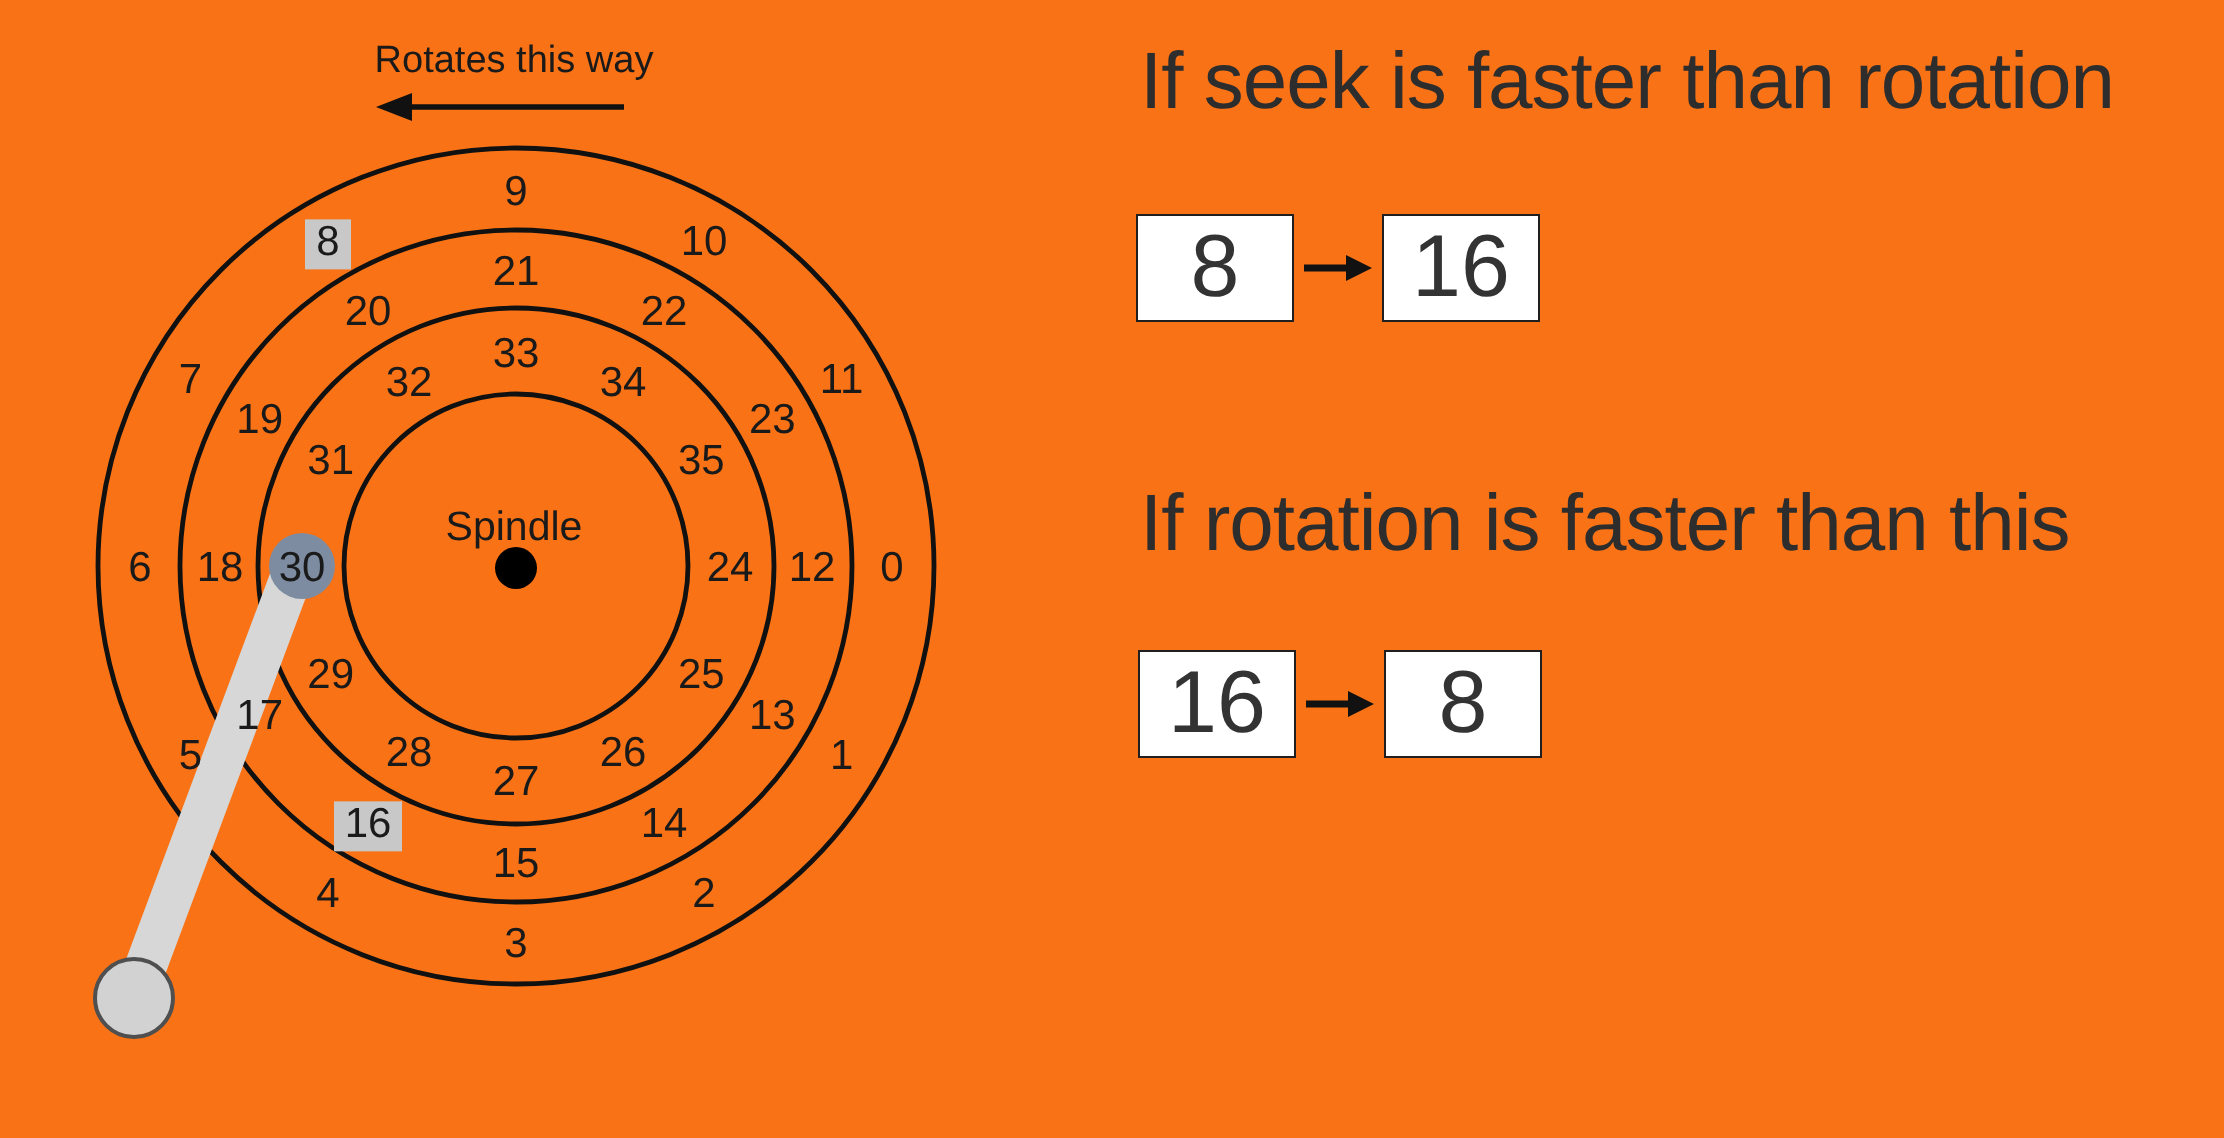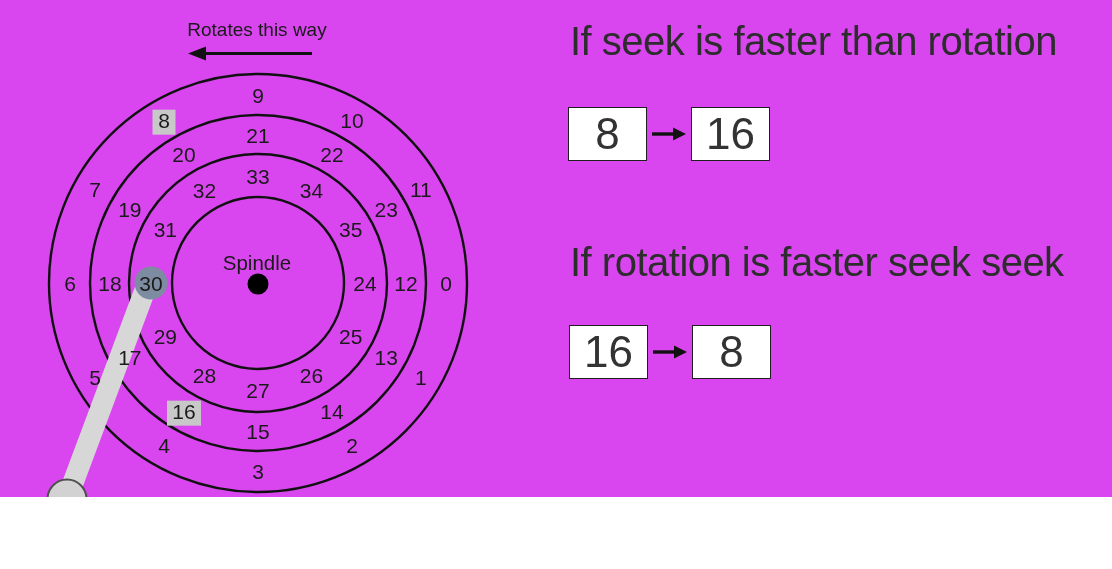--- a/index.html
+++ b/index.html
@@ -1,20 +1,20 @@
 <!DOCTYPE html>
 <html><head>
 <meta charset="utf-8">
 <style>
   html, body { margin: 0; padding: 0; background: #ffffff; }
   .stage {
     position: relative;
     width: 1112px;
-    height: 497px;
-    background: #d946ef;
+    height: 569px;
+    background: #f97316;
     overflow: hidden;
     font-family: "Liberation Sans", sans-serif;
     color: #1a1a1a;
   }
   
   .disk-svg { position: absolute; left: 0; top: 0; }
   .track { fill: none; stroke: #111111; stroke-width: 2.4; }
   svg text {
     font-family: "Liberation Sans", sans-serif;
     fill: #1a1a1a;
@@ -133,21 +133,21 @@
         <svg width="36" height="18" viewBox="0 0 36 18">
           <line x1="1" y1="9" x2="23" y2="9" stroke="#111111" stroke-width="3.4"></line>
           <polygon points="22,2.5 35,9 22,15.5" fill="#111111"></polygon>
         </svg>
       </span>
       <div class="num-box">
         <span>16</span>
       </div>
     </div>
 
-    <div class="case-heading" style="left:570px; top:242px">If rotation is faster seek seek</div>
+    <div class="case-heading" style="left:570px; top:242px">If rotation is faster than this</div>
 
     <div class="box-row" style="left:569px; top:325px">
       <div class="num-box">
         <span>16</span>
       </div>
       <span class="arrow-wrap">
         <svg width="36" height="18" viewBox="0 0 36 18">
           <line x1="1" y1="9" x2="23" y2="9" stroke="#111111" stroke-width="3.4"></line>
           <polygon points="22,2.5 35,9 22,15.5" fill="#111111"></polygon>
         </svg>

